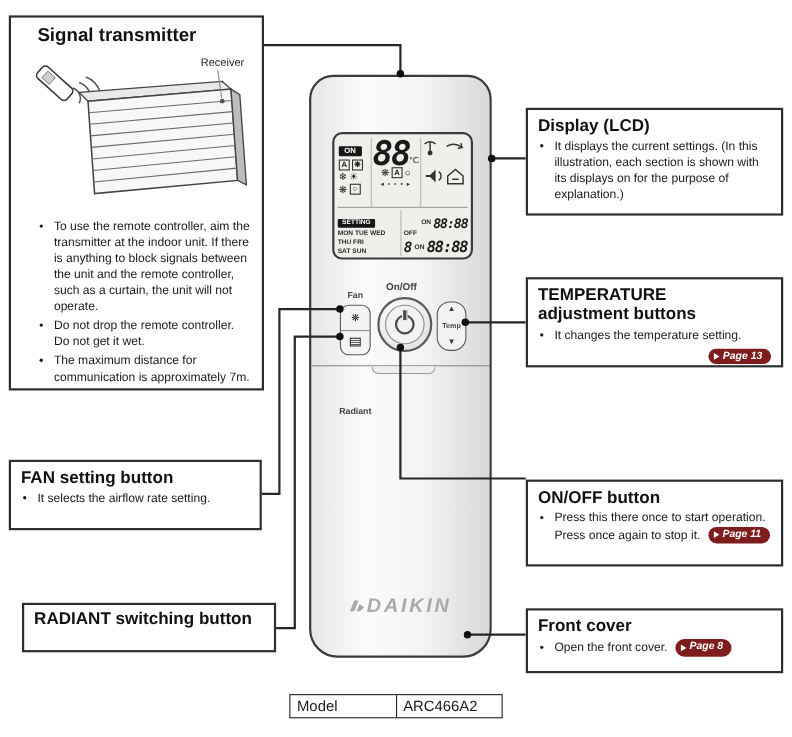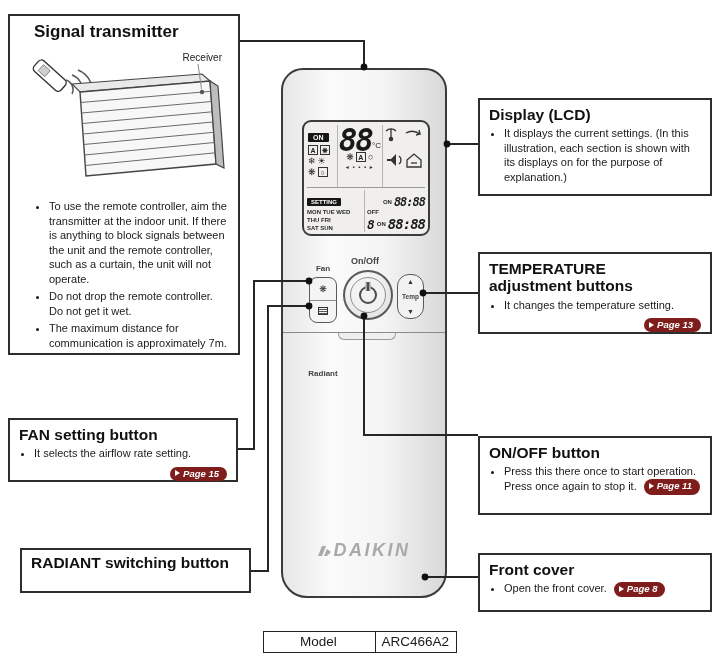--- a/index.html
+++ b/index.html
@@ -101,21 +101,21 @@
   .daikin .word{color:#a9a9a9;font-weight:bold;font-style:italic;font-size:18px;
     letter-spacing:2.5px;}
   
   .illu{position:absolute;left:6px;top:28px;width:216px;height:158px;}
   .receiver-label{position:absolute;right:10px;top:8px;font-size:10px;color:#222;}
   
   .model-table{position:absolute;left:263px;top:631px;width:194px;height:22px;
     display:flex;border:1.5px solid #222;box-sizing:border-box;background:#fff;z-index:4;}
   .model-table .cell{flex:1;font-size:13.5px;line-height:19px;padding-left:6px;
     box-sizing:border-box;}
-  .model-table .cell:first-child{border-right:1.5px solid #222;margin-left:30px;}
+  .model-table .cell:first-child{border-right:1.5px solid #222;}
   
   #box-signal{left:8px;top:14px;width:232px;height:341px;padding-left:24px;}
   #box-fan{left:8px;top:418px;width:230px;height:64px;}
   #box-radiant{left:20px;top:548px;width:231px;height:45px;padding-top:4px;}
   #box-display{left:478px;top:98px;width:234px;height:98px;}
   #box-temp{left:478px;top:252px;width:234px;height:82px;}
   #box-onoff{left:478px;top:396px;width:234px;height:79px;margin-top:40px;}
   #box-front{left:478px;top:553px;width:234px;height:59px;}
   #box-signal .bullets{margin-top:158px;}
   .inline-badge{margin-left:4px;}
@@ -184,26 +184,20 @@
     <li>Do not drop the remote controller. Do not get it wet.</li>
     <li>The maximum distance for communication is approximately 7m.</li>
   </ul>
 </div>
 
 <div class="callout" id="box-fan">
   <h3>FAN setting button</h3>
   <ul class="bullets">
     <li>It selects the airflow rate setting.</li>
   </ul>
-  <div class="badge-row">
-    <span class="badge">
-        <span class="tri"></span>
-        <span>Page 15</span>
-      </span>
-  </div>
 </div>
 
 <div class="callout" id="box-radiant">
   <h3>RADIANT switching button</h3>
 </div>
 
 <div class="callout" id="box-display">
   <h3>Display (LCD)</h3>
   <ul class="bullets">
     <li>It displays the current settings. (In this illustration, each section is shown with its displays on for the purpose of explanation.)</li>

